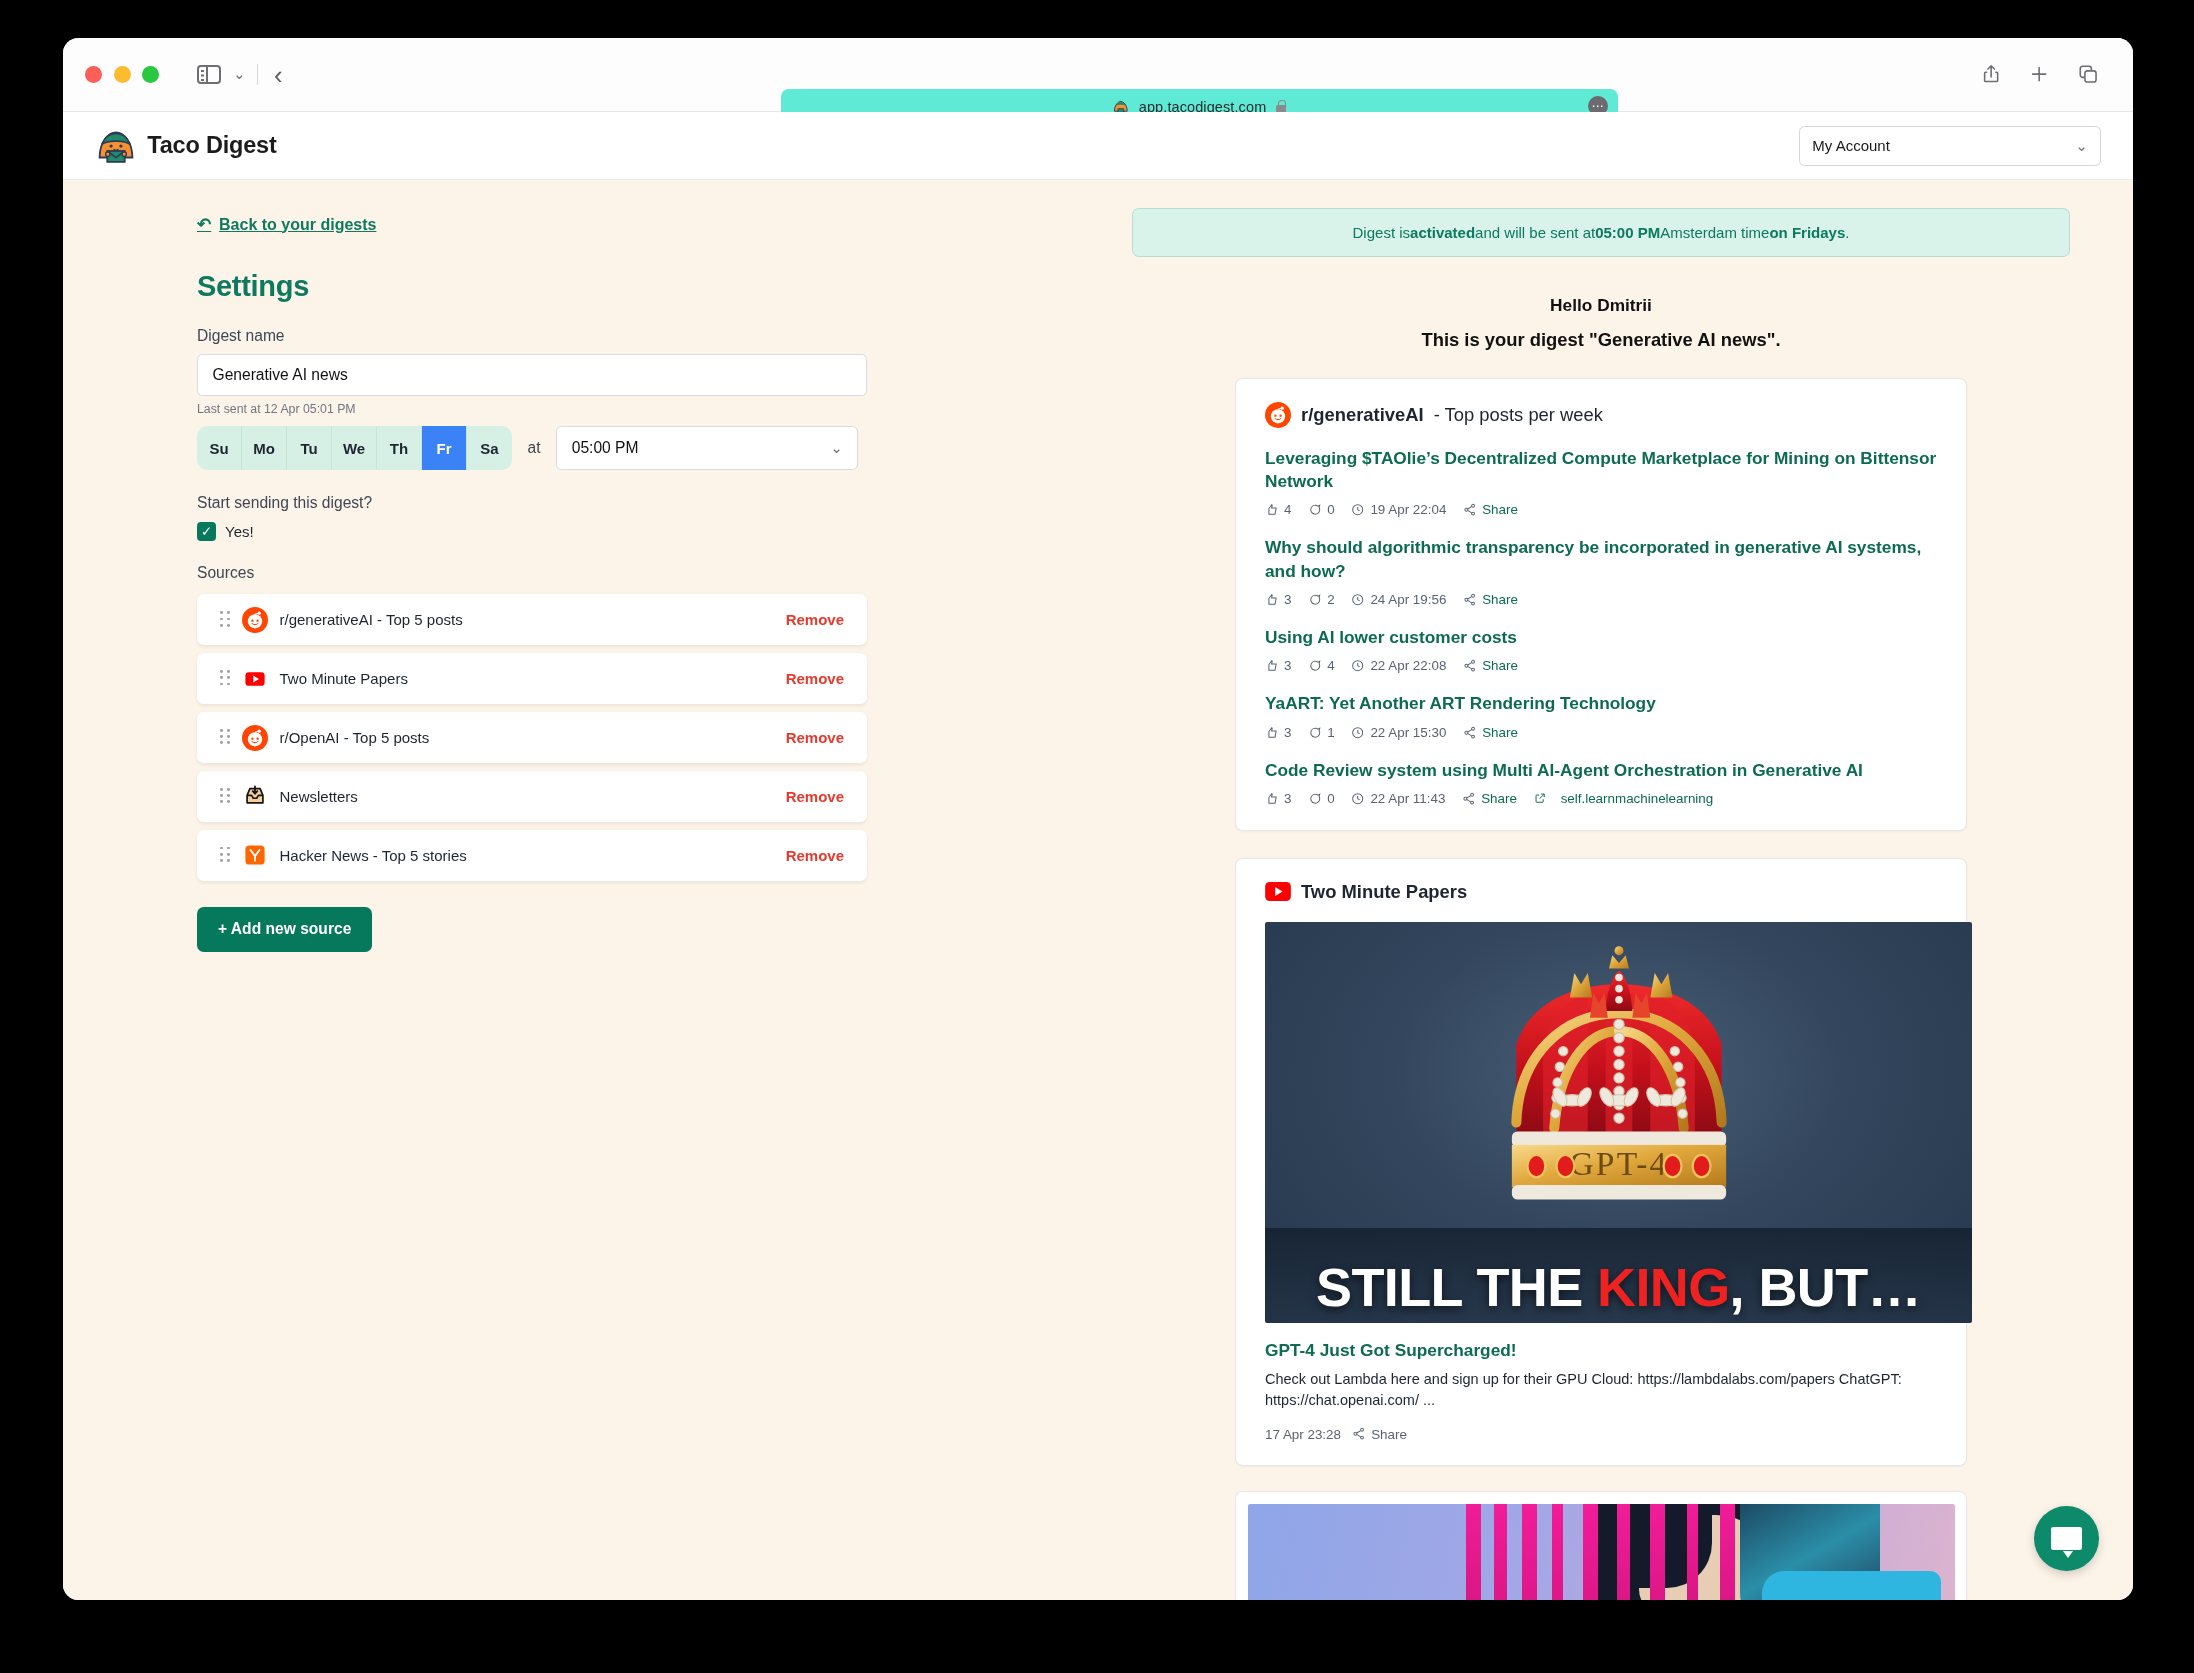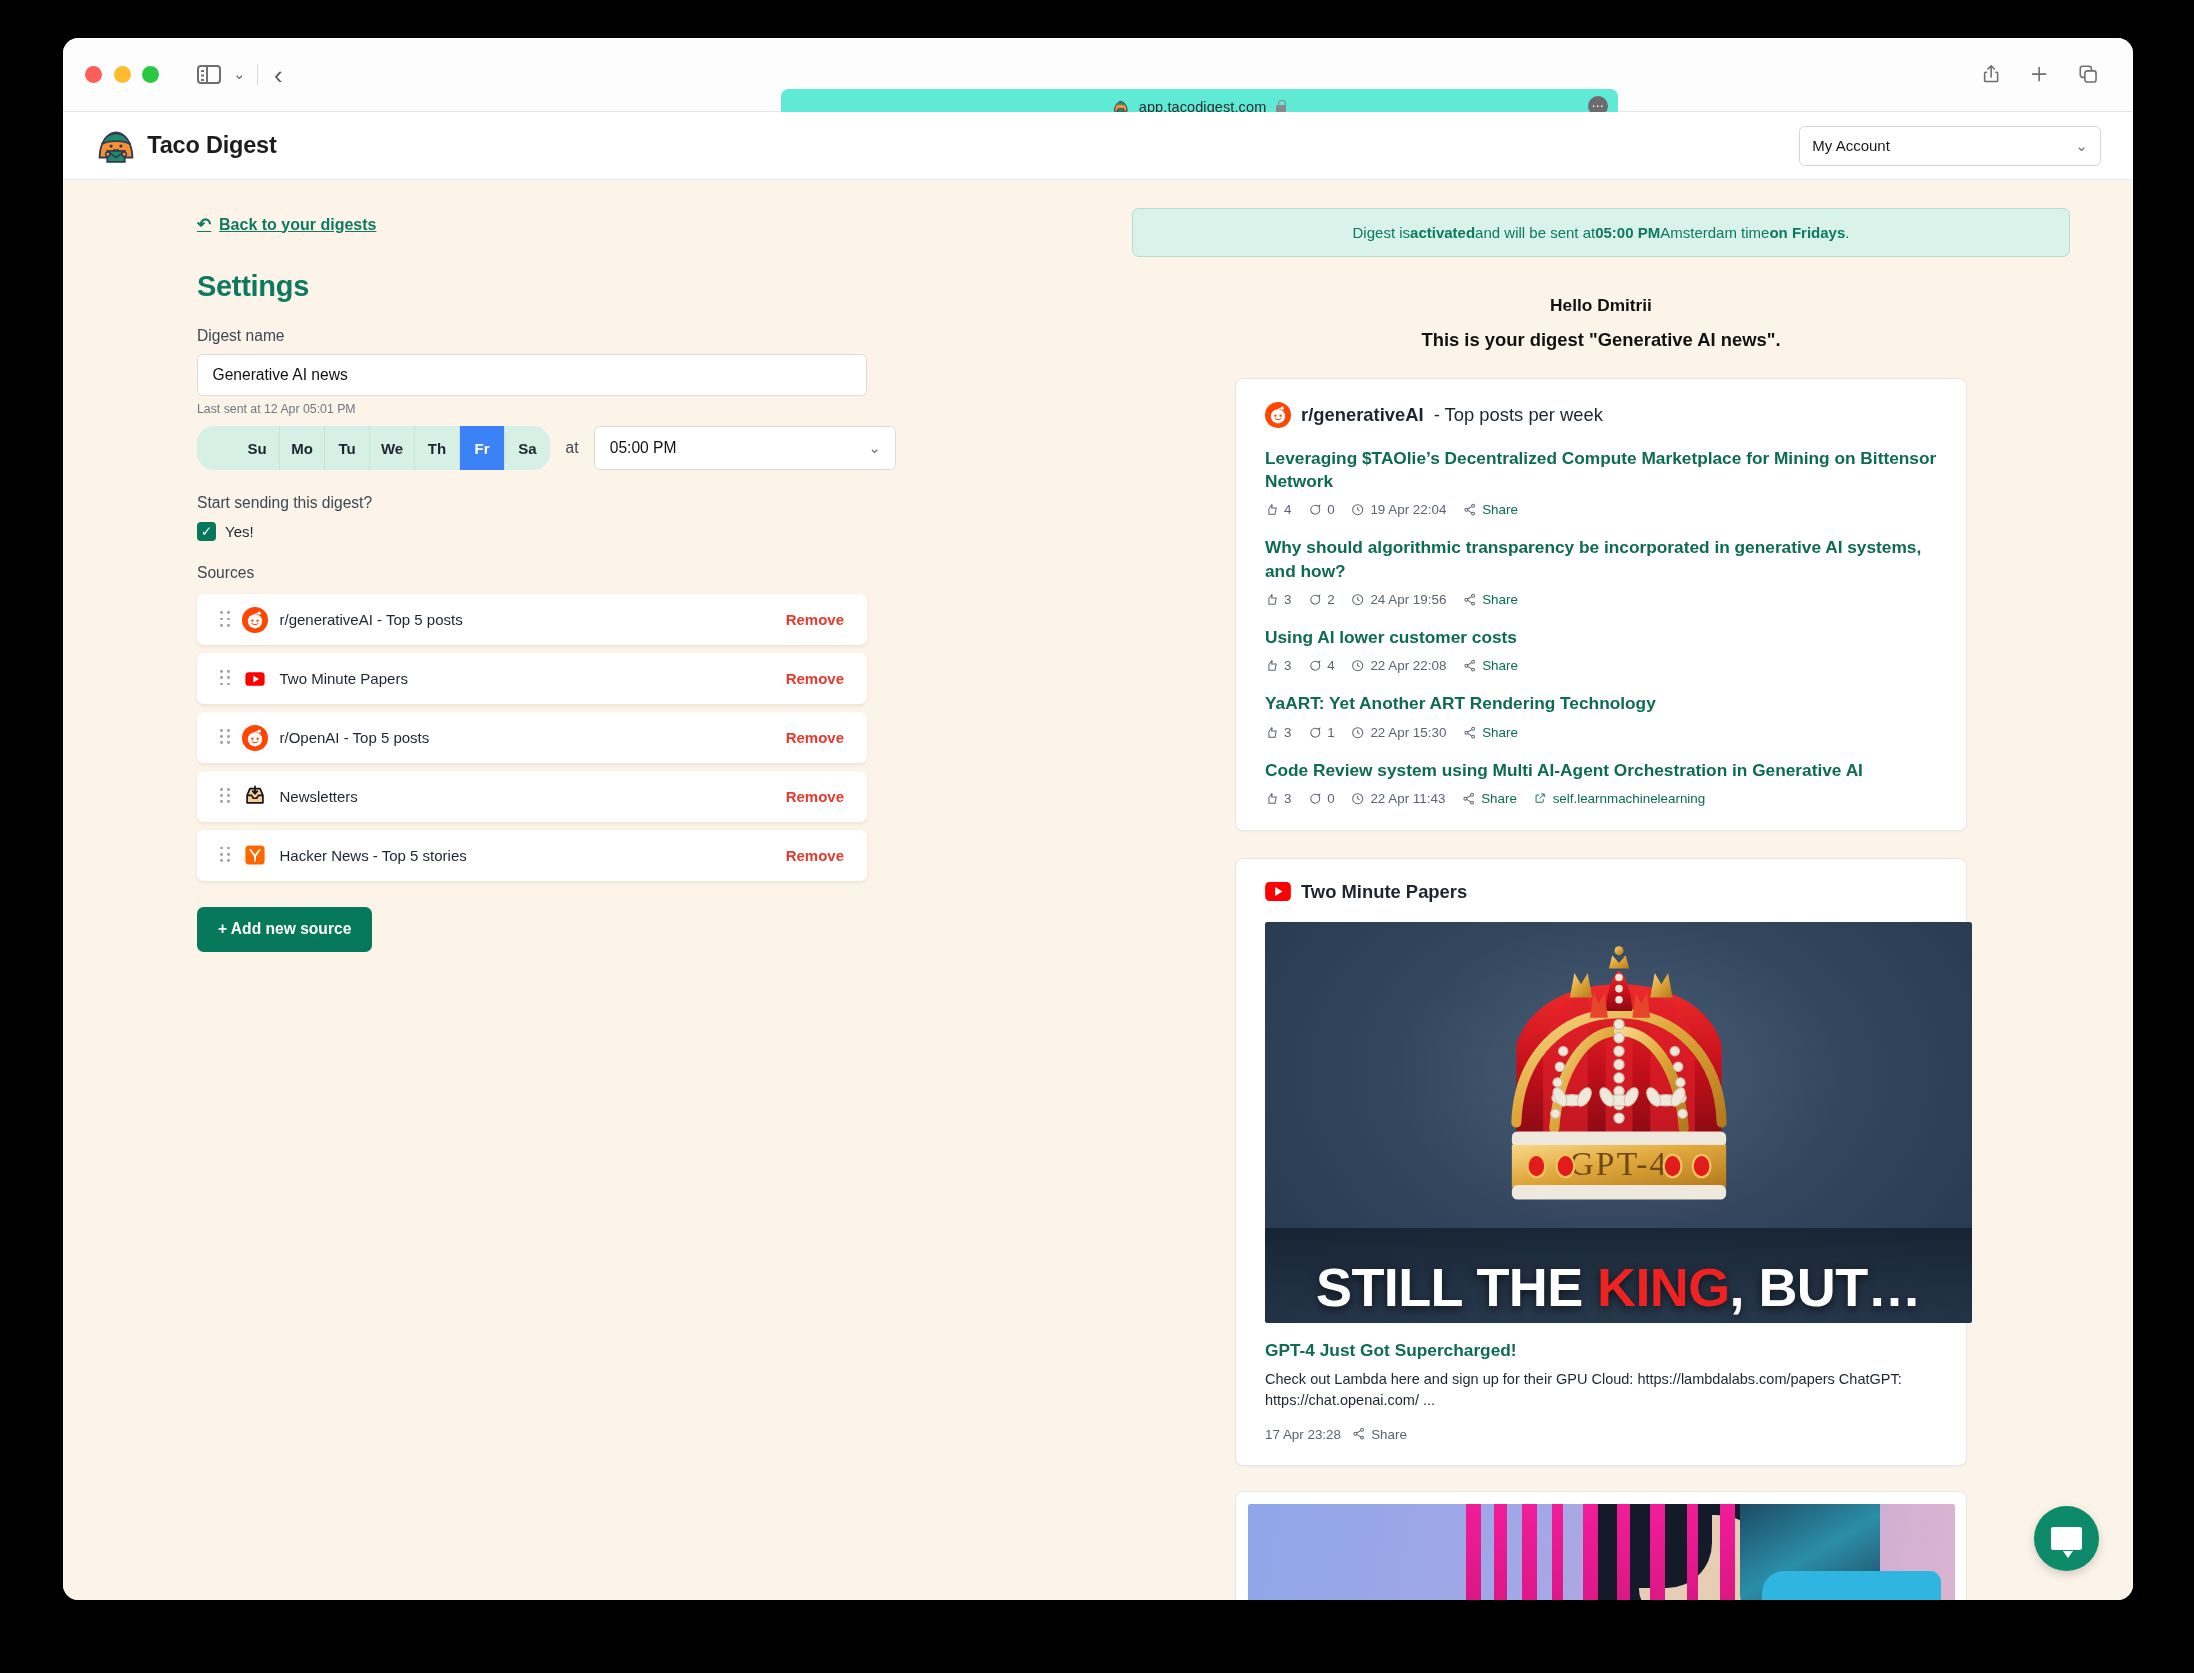--- a/index.html
+++ b/index.html
@@ -104,21 +104,21 @@
   .tinput {
     margin-top: 9px;
     width: 670px; height: 42px;
     background:#fff; border:0.8px solid #d9dbe0; border-radius: 5.6px;
     display:flex; align-items:center; padding: 0 14.5px;
     font-size: 15.6px; color:#111;
   }
   .hint { font-size: 12.3px; color:#6f7682; margin-top: 6.7px; }
 
   .dayrow { display:flex; align-items:center; gap: 15.6px; margin-top: 10px; }
-  .days { display:flex; border-radius: 17px; overflow:hidden; background:#d7f0e6;padding-left:38px; }
+  .days { display:flex; border-radius: 10px; overflow:hidden; background:#d7f0e6; }
   .day {
     width: 45px; height: 44px;
     display:flex; align-items:center; justify-content:center;
     font-size: 15px; font-weight:700; color:#1d2530;
     border-right: 0.6px solid #c4e5d7;
   }
   .day:last-child { border-right:none; }
   .day.active { background:#3b82f6; color:#fff; }
   .at { font-size: 15.6px; color:#3f4654; }
   .timesel {
@@ -179,21 +179,21 @@
   .cardhead .b { font-weight: 800; }
   .reddit-ico { width: 26px; height: 26px; flex:none; }
   .yt-ico { width: 26px; height: 19px; flex:none; }
 
   .post { margin-top: 19px; }
   .post:first-of-type { margin-top: 22.3px; }
   .ptitle { color:#0d6b52; font-size: 17.3px; font-weight: 800; line-height: 1.35; }
   .pmeta { display:flex; align-items:center; gap: 5.6px; margin-top: 9px; font-size: 13.4px; color:#5b6372; }
   .pmeta .gap { width: 5.6px; }
   .pmeta .share { color:#0d6b52; }
-  .pmeta .srclink { color:#0d6b52; }
+  .pmeta .srclink { color:#0d6b52;margin-left:8px; }
   .mico { width: 13.4px; height: 13.4px; flex:none; }
 
   .thumb {
     width: 707px; height: 401px; margin-top: 19px;
     border-radius: 2.2px; overflow:hidden; position:relative;
     background: radial-gradient(ellipse at 50% 38%, #4a6079 0%, #33465d 45%, #26374c 100%);
   }
   .thumb .floor {
     position:absolute; left:0; right:0; bottom:0; height: 95px;
     background: linear-gradient(180deg, rgba(20,32,46,.85), rgba(30,45,62,.35));

